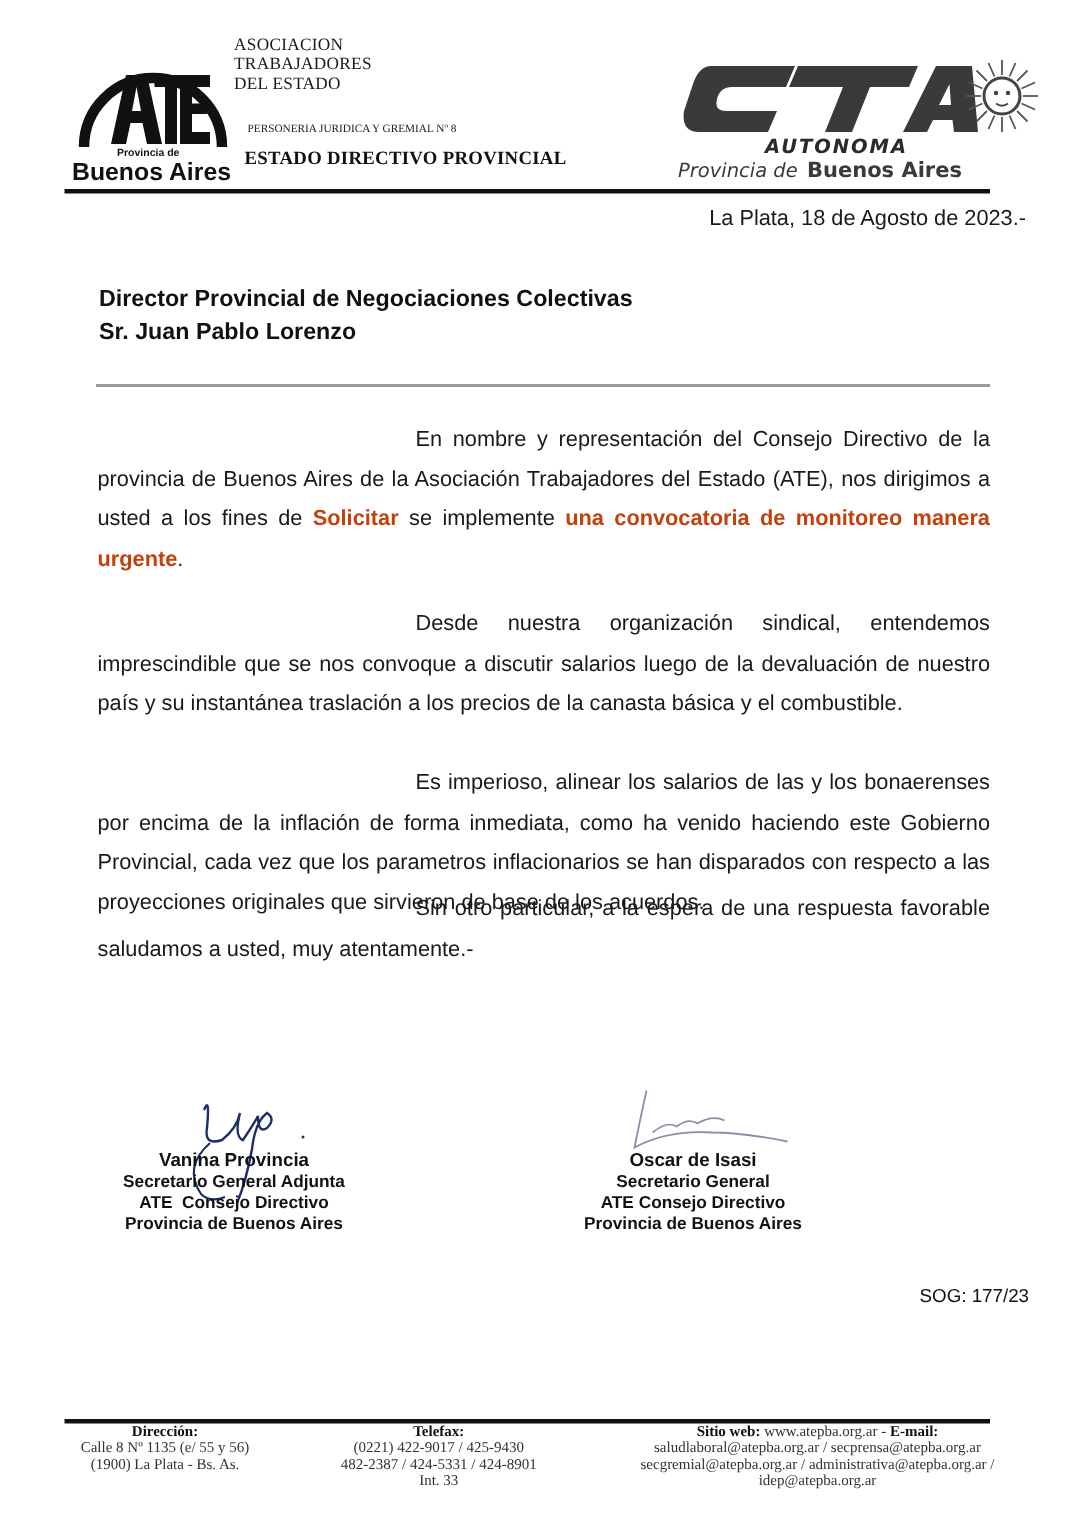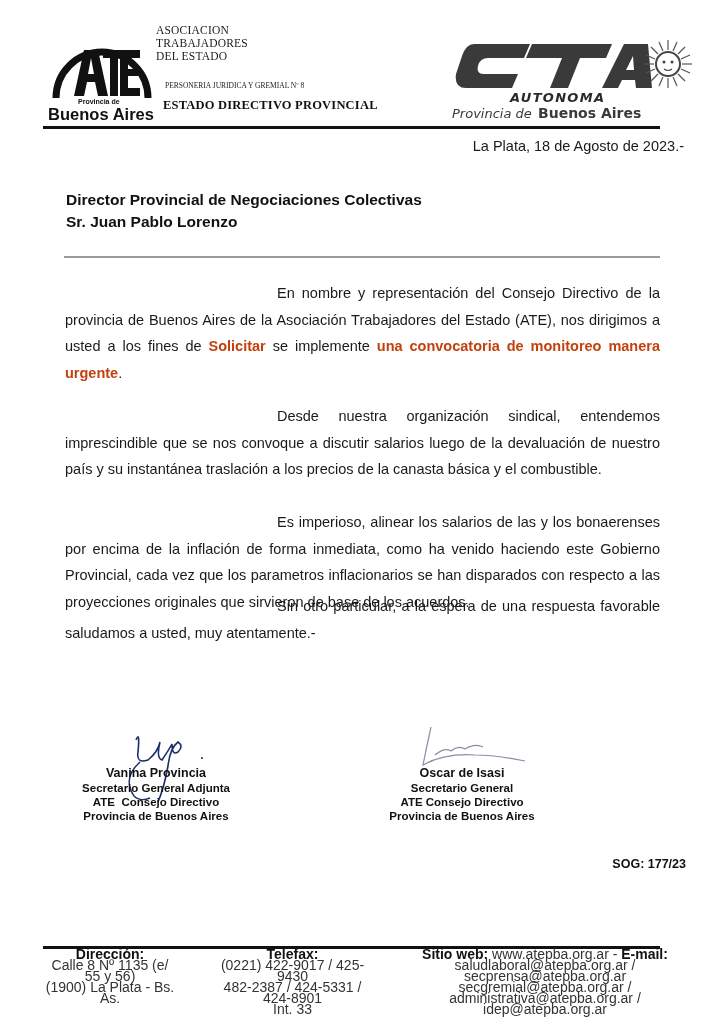--- a/index.html
+++ b/index.html
@@ -32,25 +32,25 @@
 
     
     .sig { position: absolute; text-align: center; font-weight: bold; font-size: 11.5px; line-height: 14px; color: #111; }
     .sig .name { font-size: 12.5px; line-height: 15px; }
     .sig-left { left: 68px; top: 766px; width: 176px; }
     .sig-right { left: 370px; top: 766px; width: 184px; }
     .sig-scribble { position: absolute; pointer-events: none; }
     .scribble-left { left: 100px; top: 722px; width: 110px; height: 90px; }
     .scribble-right { left: 405px; top: 725px; width: 130px; height: 45px; }
 
-    .ref { position: absolute; right: 38px; top: 857px; font-size: 12.5px; font-weight: bold; color: #111; }
+    .ref { position: absolute; right: 38px; top: 857px; font-size: 12.5px; font-weight: normal; color: #111; }
 
     
     .footer-rule { position: absolute; left: 43px; top: 946px; width: 617px; height: 2.5px; background: #111; }
-    .footer-col { position: absolute; top: 949px; font-family: Liberation Sans, sans-serif; font-size: 14px; line-height: 11px; color: #333; text-align: center; }
+    .footer-col { position: absolute; top: 949px; font-family: Liberation Serif, serif; font-size: 10px; line-height: 11px; color: #333; text-align: center; }
     .footer-col .label { font-weight: bold; color: #111; }
     .fc-1 { left: 45px; width: 130px; }
     .fc-2 { left: 220px; width: 145px; }
     .fc-3 { left: 420px; width: 250px; }
   </style>
 </head>
 <body>
 
 <div class="ate-logo">
   <svg width="108" height="98" viewBox="0 0 108 98">

